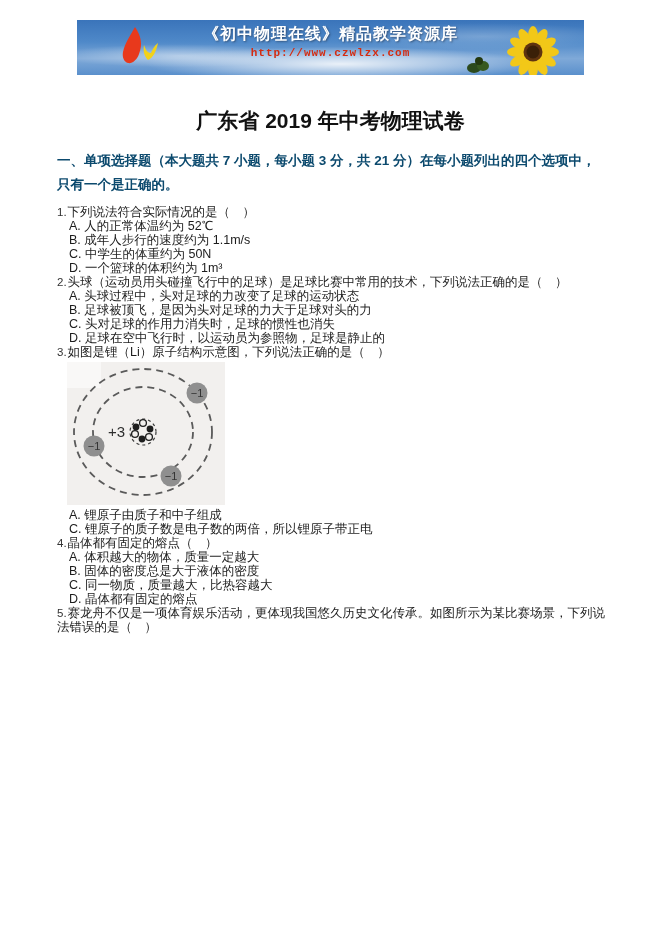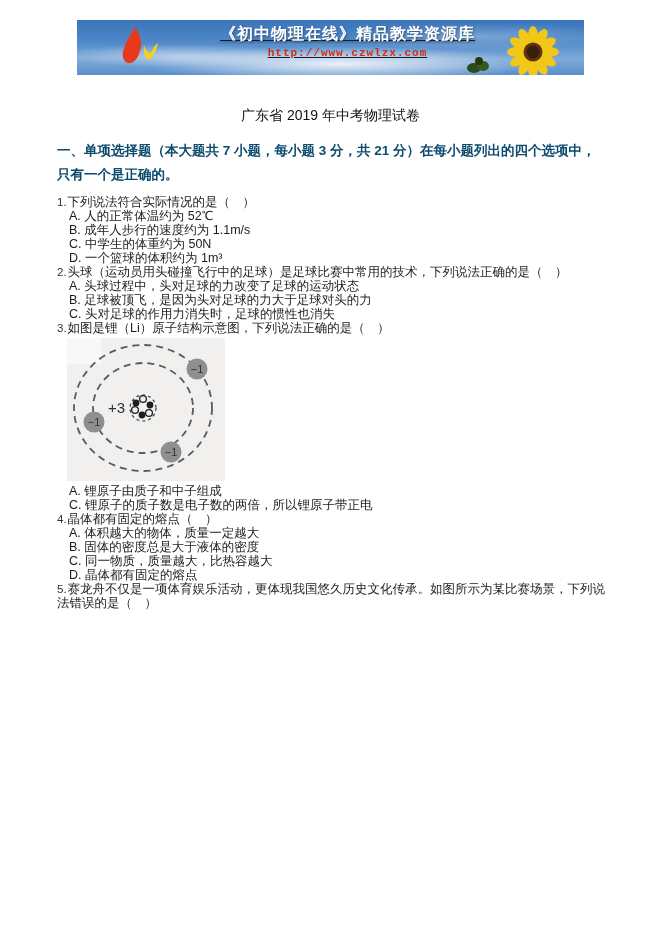--- a/index.html
+++ b/index.html
@@ -12,35 +12,35 @@
   
   .banner {
     position:relative; width:507px; height:55px; margin:20px auto 0; overflow:hidden;
     background:
       radial-gradient(ellipse 55% 45% at 52% 80%, rgba(255,255,255,0.85), rgba(255,255,255,0) 70%),
       radial-gradient(ellipse 35% 30% at 20% 65%, rgba(255,255,255,0.45), rgba(255,255,255,0) 70%),
       radial-gradient(ellipse 40% 35% at 80% 30%, rgba(255,255,255,0.25), rgba(255,255,255,0) 70%),
       linear-gradient(180deg, #3a74ba 0%, #4f89c9 40%, #7fa9d8 70%, #5a90cc 100%);
   }
   .banner-logo { position:absolute; left:34px; top:5px; }
-  .banner-text { position:absolute; left:17px; top:4px; width:100%; text-align:center;text-decoration:underline; }
+  .banner-text { position:absolute; left:0; top:4px; width:100%; text-align:center; }
   .banner-site-title {
     display:block; color:#ffffff; font-weight:bold; font-size:16px; letter-spacing:1px;
     text-shadow:1px 1px 2px rgba(40,60,90,0.7); white-space:nowrap;
   }
   .banner-site-url {
     display:block; margin-top:2px; color:#d42b10; font-weight:bold; font-size:11px;
     font-family:"Liberation Mono", monospace; letter-spacing:1px;
   }
   .sunflower { position:absolute; right:24px; bottom:-8px; }
   .plant { position:absolute; right:92px; bottom:-3px; }
 
   
   .doc-title {
-    margin-top:32px; text-align:center; font-size:14px; font-weight:normal; color:#111;
+    margin-top:32px; text-align:center; font-size:21px; font-weight:bold; color:#111;
   }
   .section-heading {
     margin:14px 52px 0 57px; font-size:13.5px; font-weight:bold; line-height:24px; color:#0c4a6e;
   }
   .content { margin:8px 48px 0 57px; font-size:12.5px; line-height:14px; }
   .question { margin:0; }
   .q-stem { }
   .q-num { font-size:11.5px; color:#333; padding-right:1px; }
   .q-option { padding-left:12px; }
 
@@ -107,20 +107,21 @@
       <div class="q-option">B. 成年人步行的速度约为 1.1m/s</div>
       <div class="q-option">C. 中学生的体重约为 50N</div>
       <div class="q-option">D. 一个篮球的体积约为 1m³</div>
     </div>
 
     <div class="question">
       <div class="q-stem"><span class="q-num">2.</span><span>头球（运动员用头碰撞飞行中的足球）是足球比赛中常用的技术，下列说法正确的是（　）</span></div>
       <div class="q-option">A. 头球过程中，头对足球的力改变了足球的运动状态</div>
       <div class="q-option">B. 足球被顶飞，是因为头对足球的力大于足球对头的力</div>
       <div class="q-option">C. 头对足球的作用力消失时，足球的惯性也消失</div>
+      <div class="q-option">D. 足球在空中飞行时，以运动员为参照物，足球是静止的</div>
     </div>
 
     <div class="question">
       <div class="q-stem"><span class="q-num">3.</span><span>如图是锂（Li）原子结构示意图，下列说法正确的是（　）</span></div>
 
       <div class="figure">
         <svg width="158" height="143" viewBox="0 0 158 143">
           <rect x="0" y="0" width="158" height="143" fill="#f2f0ee"></rect>
           <rect x="0" y="0" width="34" height="26" fill="#f9f8f7"></rect>
           <ellipse cx="76" cy="70" rx="69" ry="63" fill="none" stroke="#5a5a5a" stroke-width="1.8" stroke-dasharray="7 5"></ellipse>

